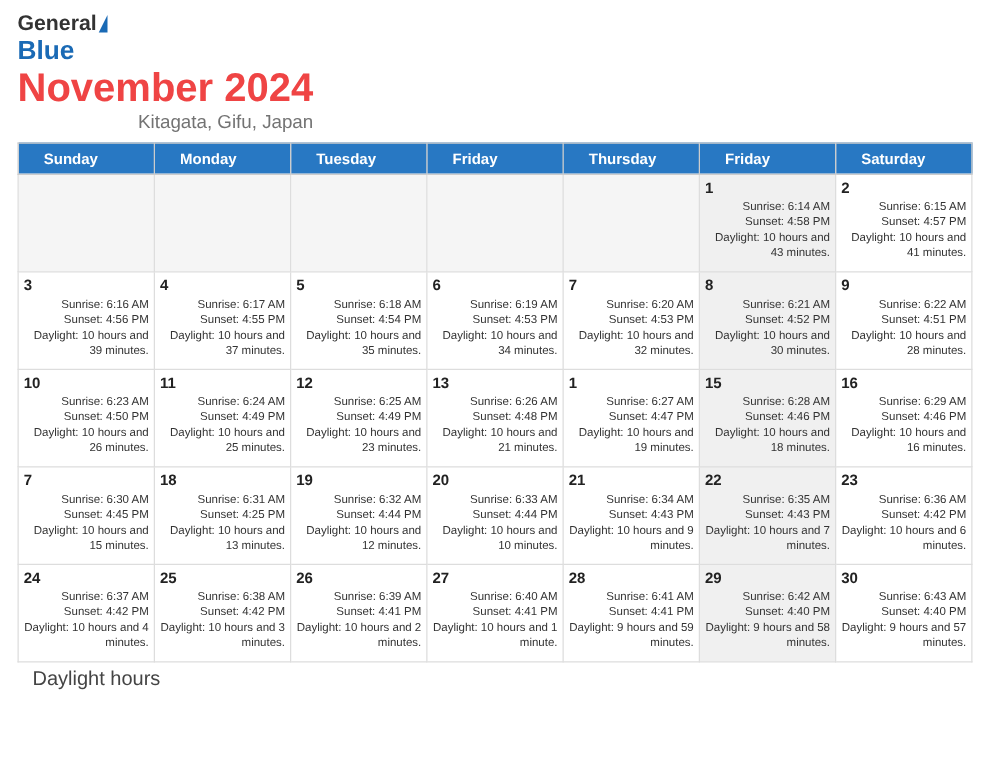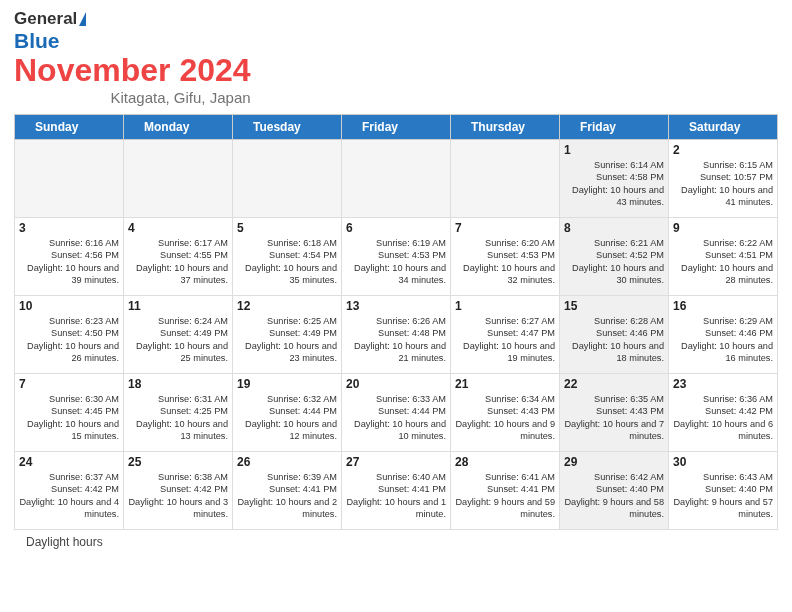--- a/index.html
+++ b/index.html
@@ -92,21 +92,21 @@
       display: block;
       margin-bottom: 2px;
     }
     .day-info {
       font-size: 9.2px;
       line-height: 1.35;
       color: #333;
       text-align: right;
     }
     .footer {
-      font-size: 12px;
+      font-size: 16px;
       color: #444;
       margin-top: 5px;
       padding-left: 12px;
     }
   </style>
 </head>
 <body>
 
 <div class="container">
   <div class="header">
@@ -145,21 +145,21 @@
           <td class="shaded">
             <span class="day-num">1</span>
             <div class="day-info">Sunrise: 6:14 AM
 Sunset: 4:58 PM
 Daylight: 10 hours
 and 43 minutes.</div>
           </td>
           <td>
             <span class="day-num">2</span>
             <div class="day-info">Sunrise: 6:15 AM
-Sunset: 10:57 PM
+Sunset: 4:57 PM
 Daylight: 10 hours
 and 41 minutes.</div>
           </td>
         </tr>
         <tr>
           <td>
             <span class="day-num">3</span>
             <div class="day-info">Sunrise: 6:16 AM
 Sunset: 4:56 PM
 Daylight: 10 hours

